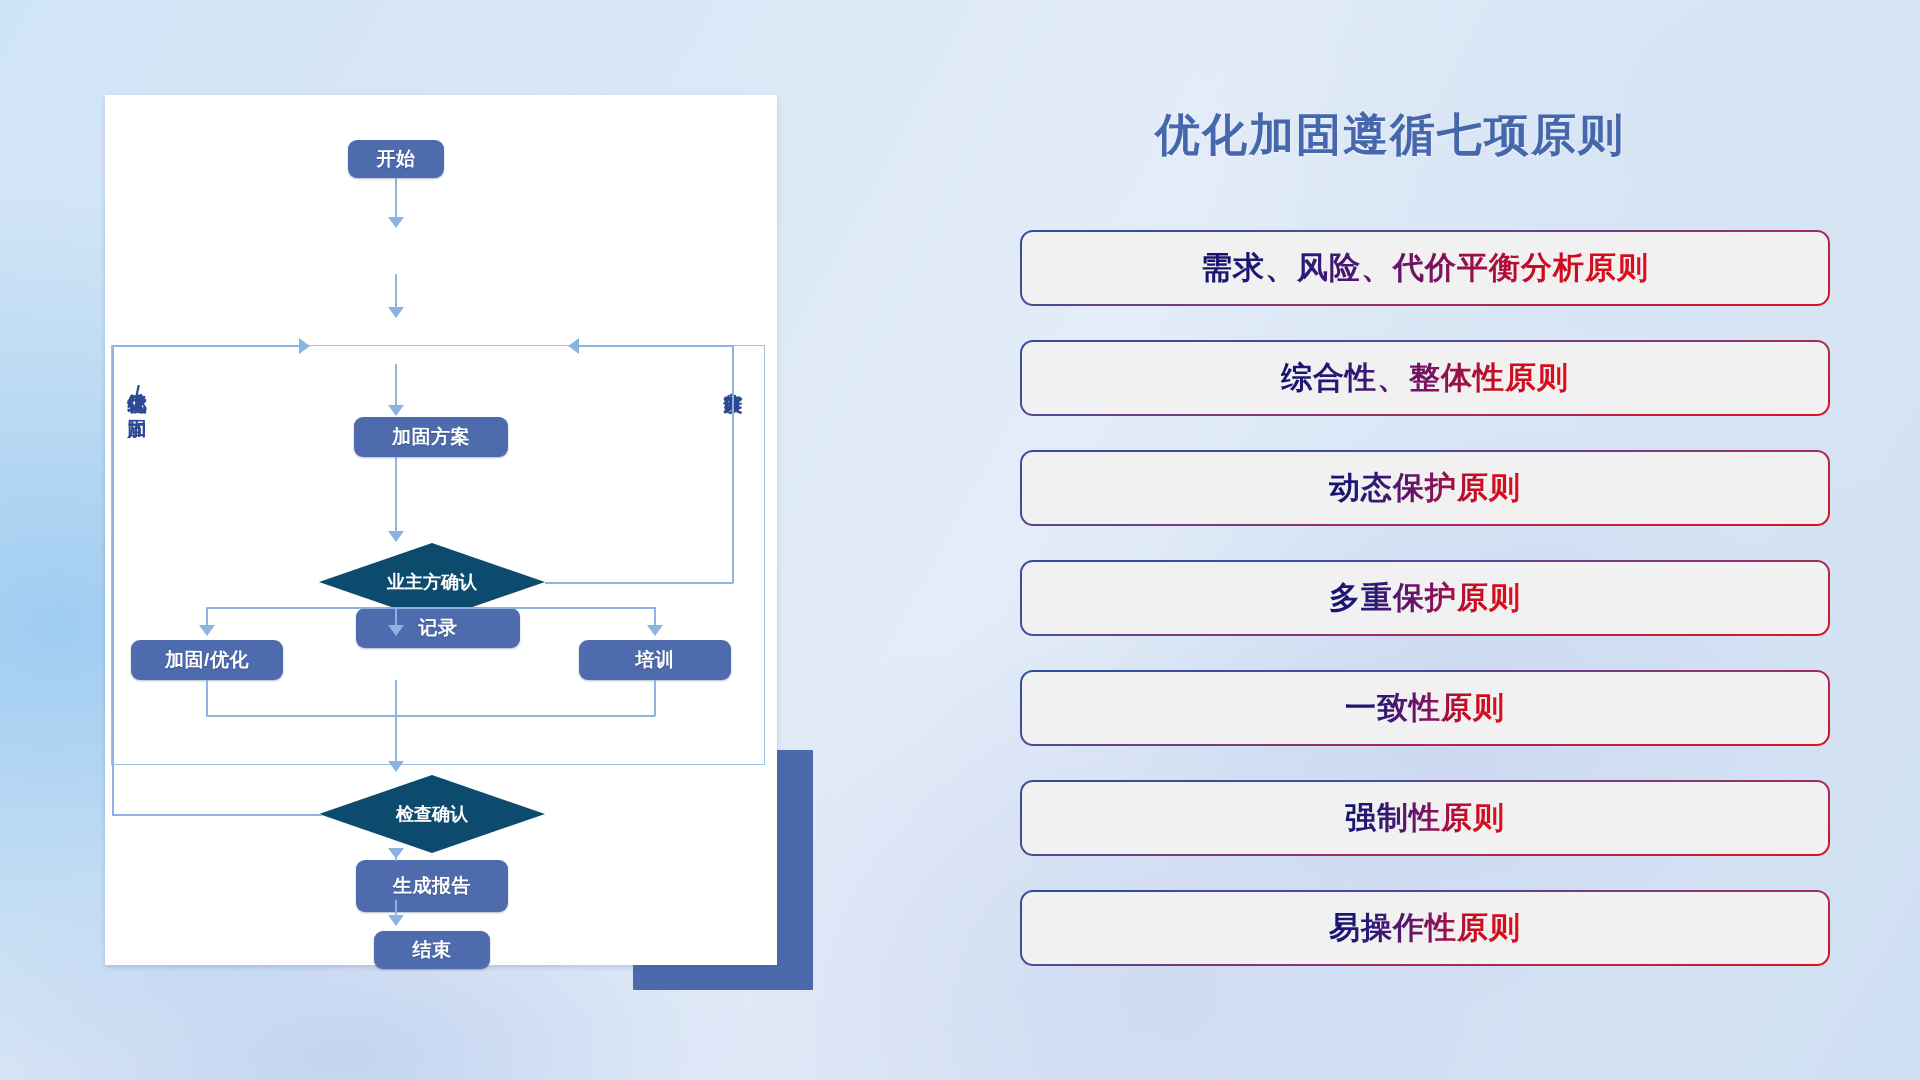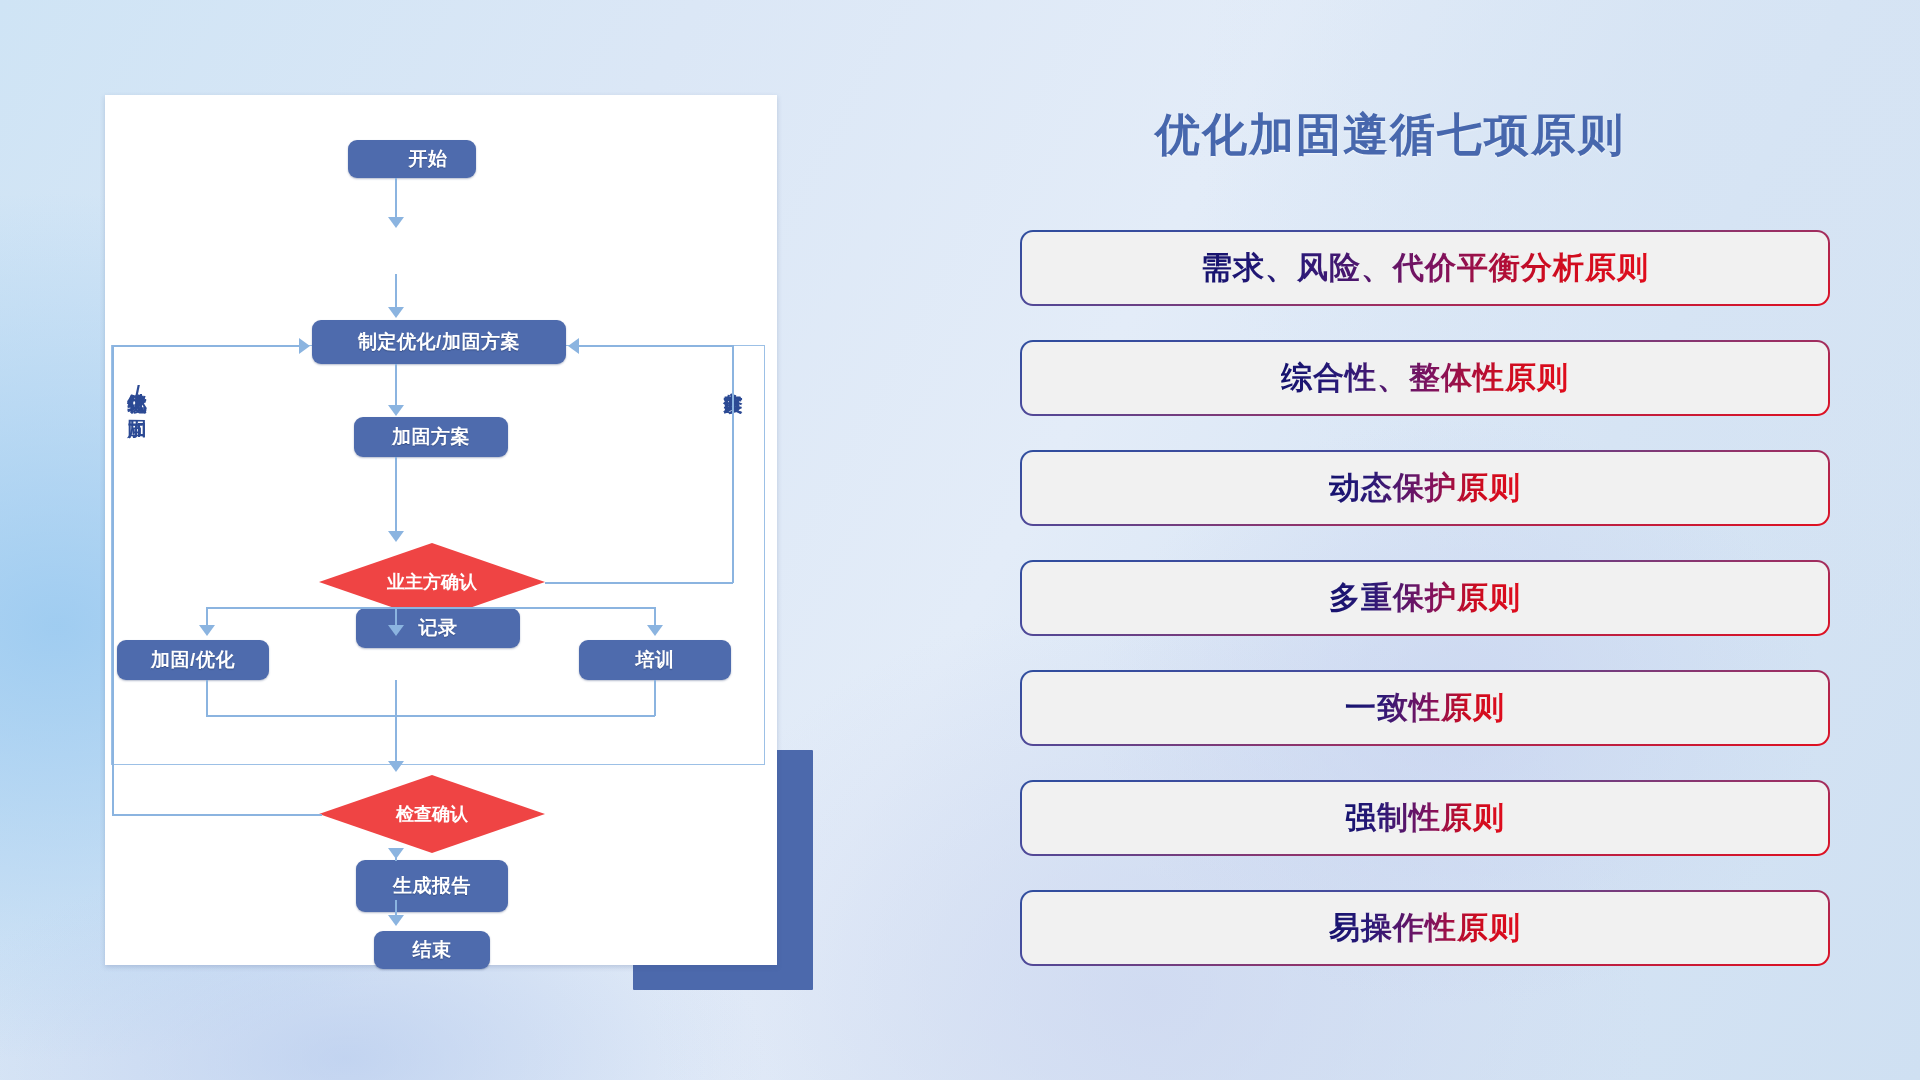--- a/index.html
+++ b/index.html
@@ -48,21 +48,21 @@
     color:#ffffff;
     border-radius:9px;
     display:flex;align-items:center;justify-content:center;
     font-size:19px;font-weight:bold;letter-spacing:.5px;
     white-space:nowrap;
     box-shadow:0 1px 2px rgba(40,60,110,.35);
     text-shadow:0 1px 1px rgba(20,35,70,.35);
   }
   .diamond{
     position:absolute;
-    background:#ef4444;
+    background:#0c4a6e;
     color:#ffffff;
     display:flex;align-items:center;justify-content:center;
     font-size:18px;font-weight:bold;white-space:nowrap;
     clip-path:polygon(50% 0%,100% 50%,50% 100%,0% 50%);
   }
   .vlabel{
     position:absolute;
     color:#2c4a94;
     font-size:19px;font-weight:bold;line-height:1.05;
     writing-mode:vertical-rl;text-orientation:upright;
@@ -111,30 +111,29 @@
 <div id="slide">
 
   <div id="chart-wrap">
 
     <div id="deco-rect"></div>
 
     <div id="chart-card">
 
       <div id="inner-frame"></div>
 
-      <div class="node" style="left:243px;top:45px;width:96px;height:38px;padding-left:32px;">开始</div>
-
-
-      <div class="node" style="left:207px;top:225px;width:254px;height:44px;">制定优化/加固方案</div>
+      <div class="node" style="left:243px;top:45px;width:96px;height:38px;">开始</div>
+
+
 
       <div class="node" style="left:249px;top:322px;width:154px;height:40px;">加固方案</div>
 
       <div class="diamond" style="left:214px;top:448px;width:226px;height:78px;">业主方确认</div>
 
-      <div class="node" style="left:12px;top:545px;width:152px;height:40px;">加固/优化</div>
+      <div class="node" style="left:26px;top:545px;width:152px;height:40px;">加固/优化</div>
 
       <div class="node" style="left:251px;top:513px;width:164px;height:40px;">记录</div>
 
       <div class="node" style="left:474px;top:545px;width:152px;height:40px;">培训</div>
 
       <div class="diamond" style="left:214px;top:680px;width:226px;height:78px;">检查确认</div>
 
       <div class="node" style="left:251px;top:765px;width:152px;height:52px;">生成报告</div>
 
       <div class="node" style="left:269px;top:836px;width:116px;height:38px;">结束</div>

